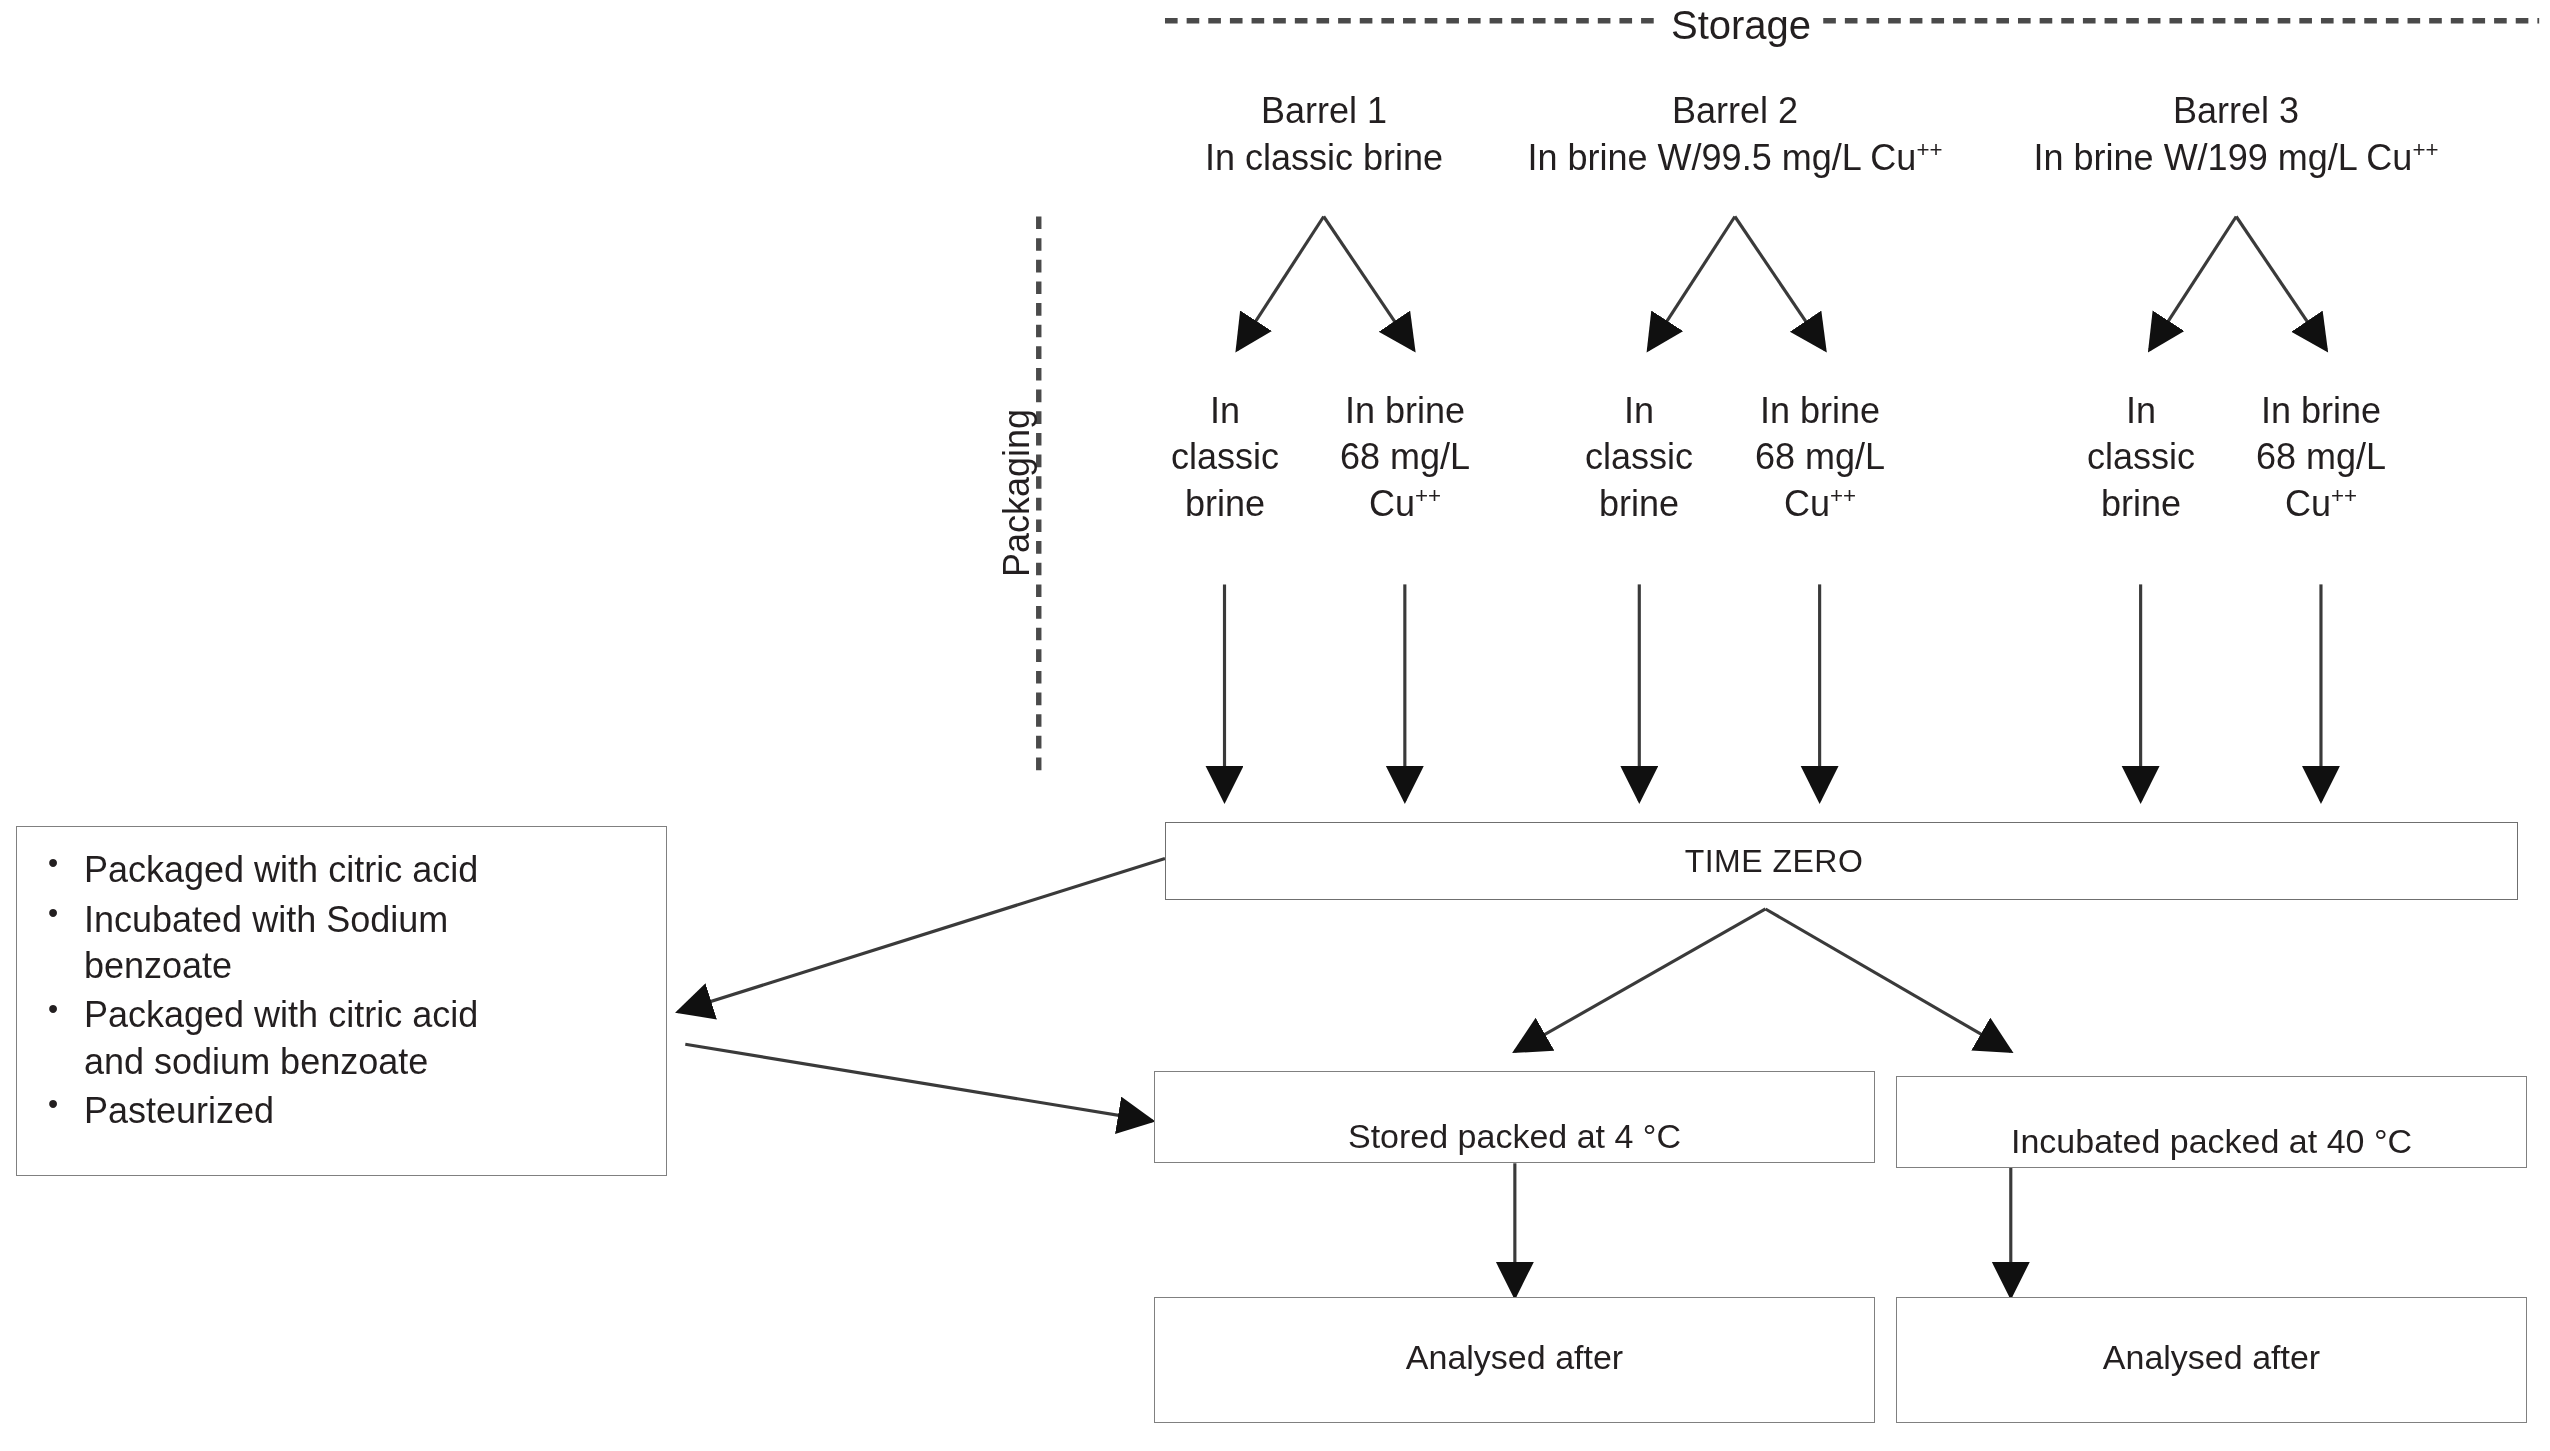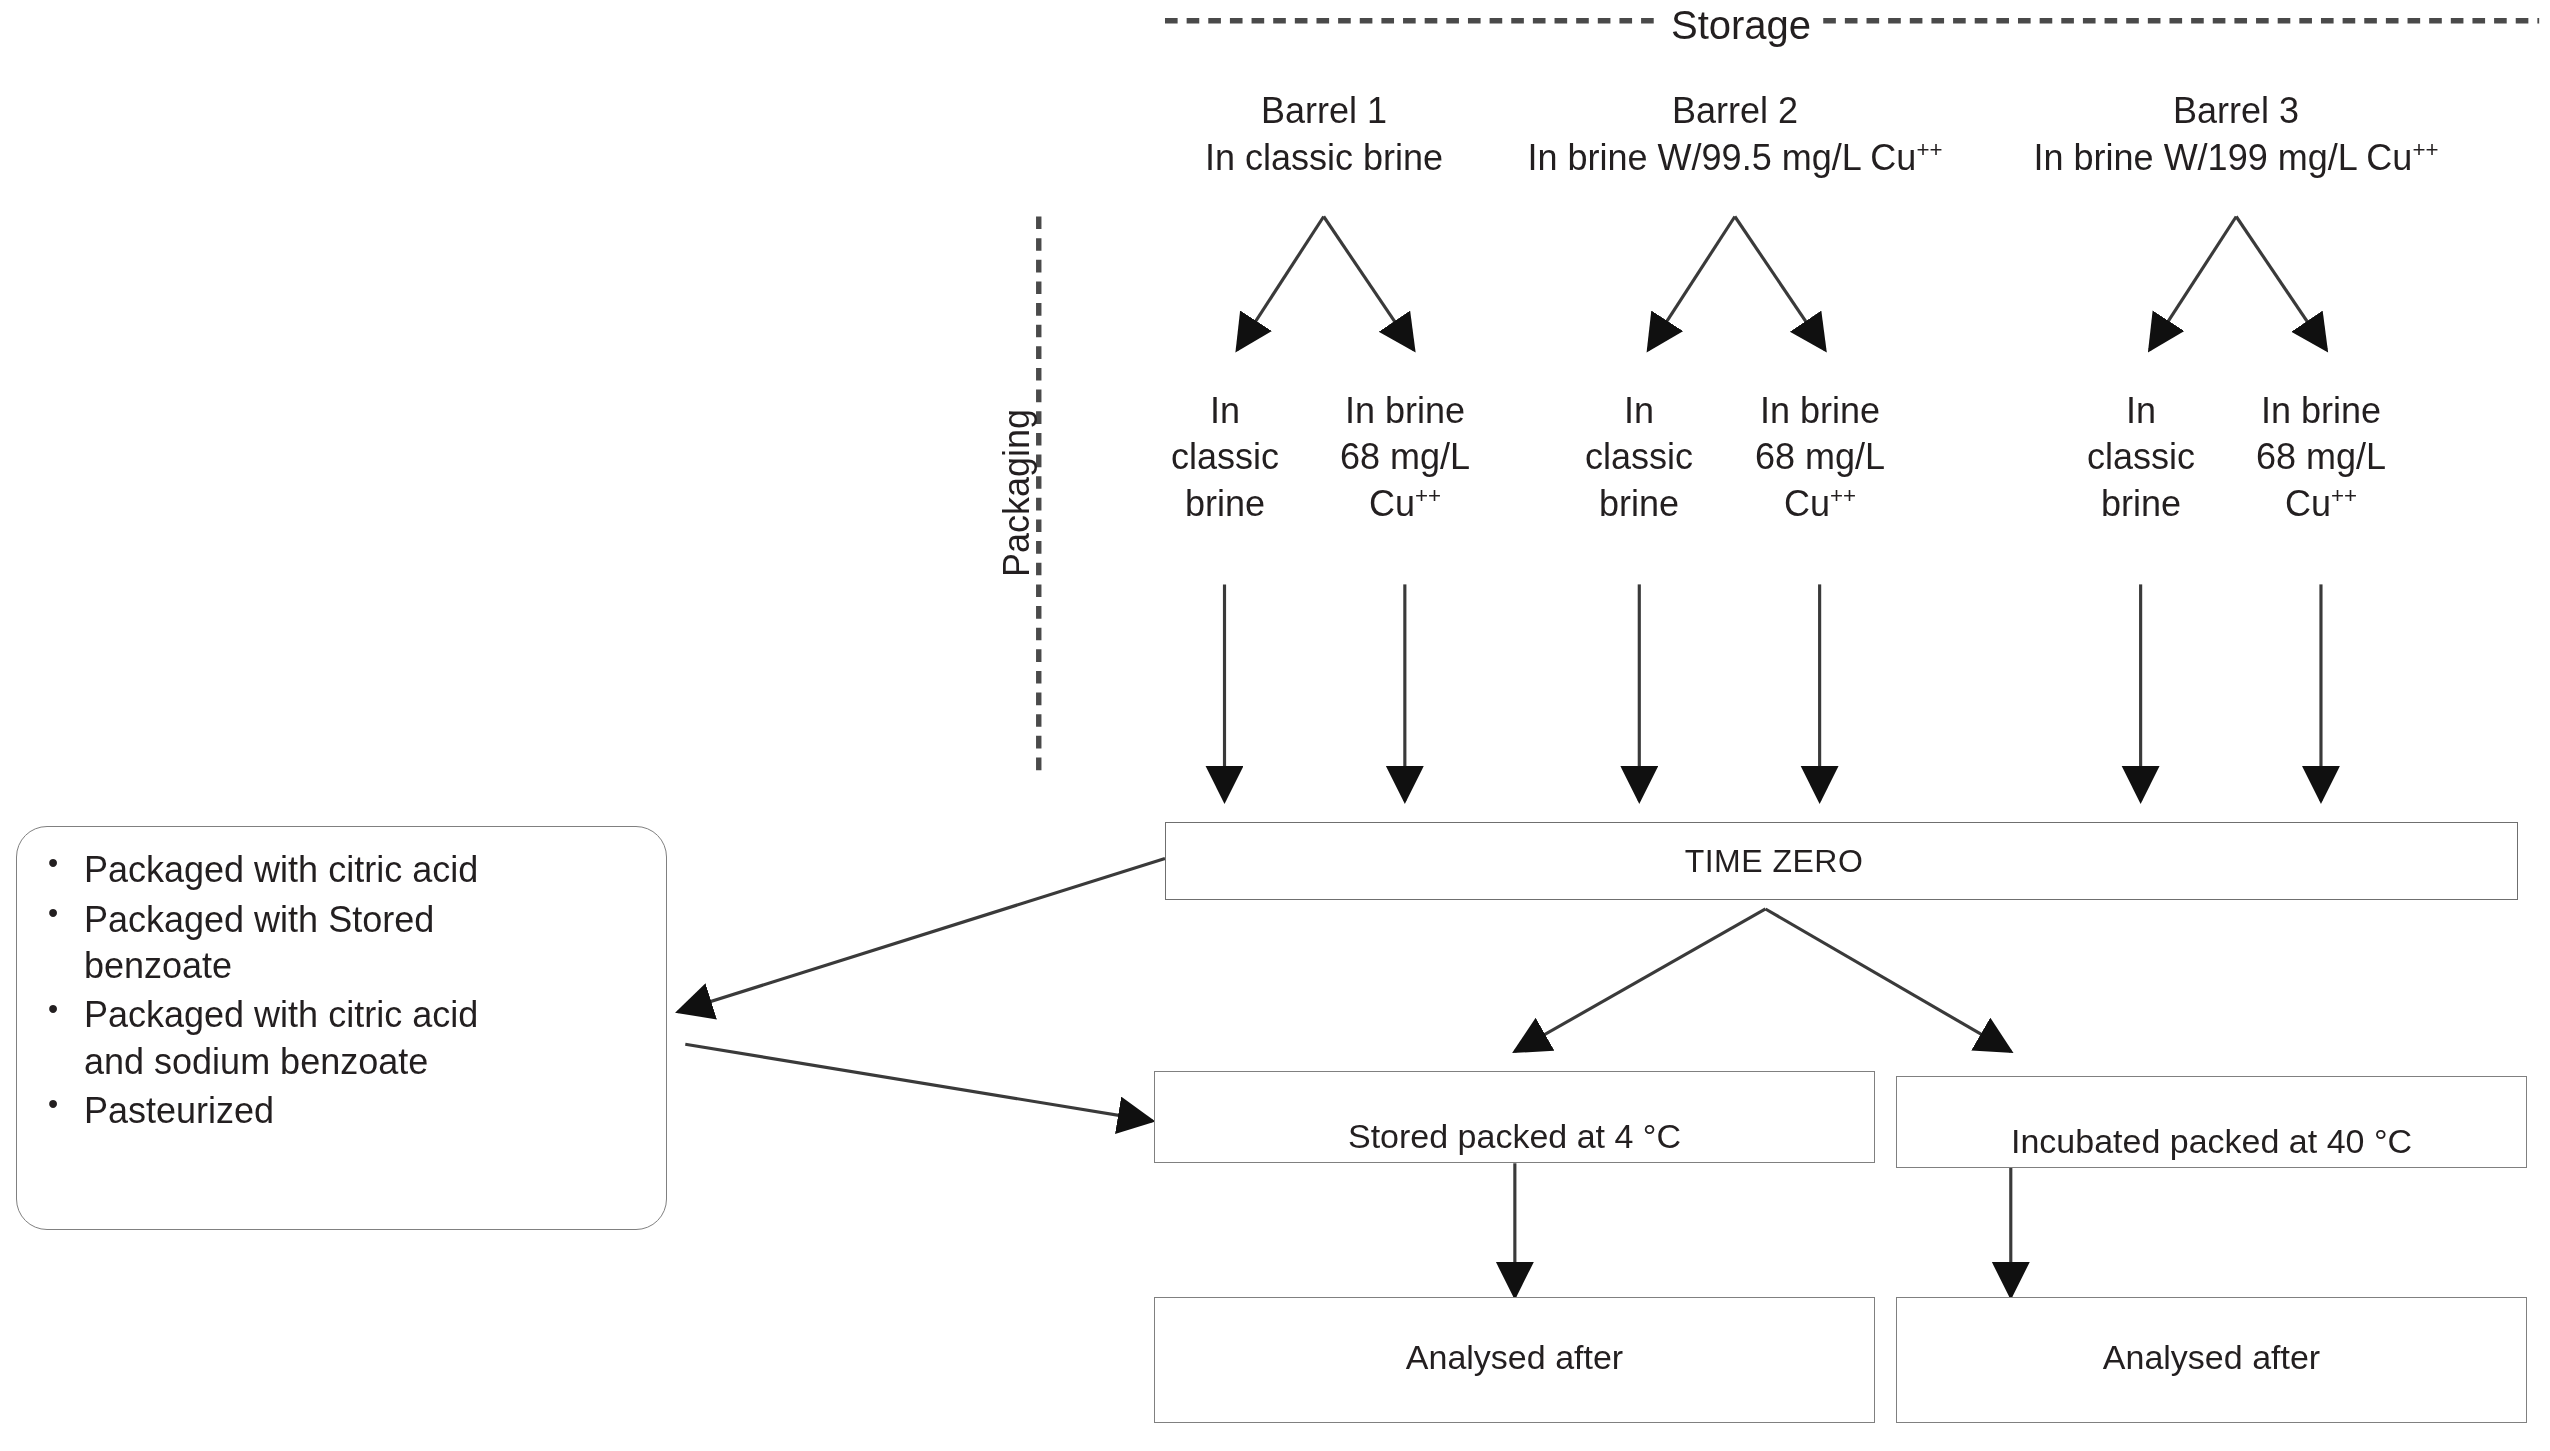--- a/index.html
+++ b/index.html
@@ -170,24 +170,24 @@
   <div class="lbl ctr t-pkg" style="left:1820px; top:483px;"><span>Cu</span><sup>++</sup></div>
 
   <div class="lbl ctr t-pkg" style="left:2141px; top:390px;">In</div>
   <div class="lbl ctr t-pkg" style="left:2141px; top:436px;">classic</div>
   <div class="lbl ctr t-pkg" style="left:2141px; top:483px;">brine</div>
 
   <div class="lbl ctr t-pkg" style="left:2321px; top:390px;">In brine</div>
   <div class="lbl ctr t-pkg" style="left:2321px; top:436px;">68 mg/L</div>
   <div class="lbl ctr t-pkg" style="left:2321px; top:483px;"><span>Cu</span><sup>++</sup></div>
 
-  <div class="bullets" style="left:16px; top:826px; width:651px; height:404px;border-radius:31px;">
+  <div class="bullets" style="left:16px; top:826px; width:651px; height:350px;">
     <ul>
       <li>Packaged with citric acid</li>
-      <li>Packaged with Stored
+      <li>Incubated with Sodium
 benzoate</li>
       <li>Packaged  with citric acid
 and sodium benzoate</li>
       <li>Pasteurized</li>
     </ul>
   </div>
 
   <div class="boxwrap" style="left:1165px; top:822px; width:1353px; height:78px;">
     <div class="boxtext t-tz" style="top:20px; left:-135px; right:0;">TIME ZERO</div>
   </div>

